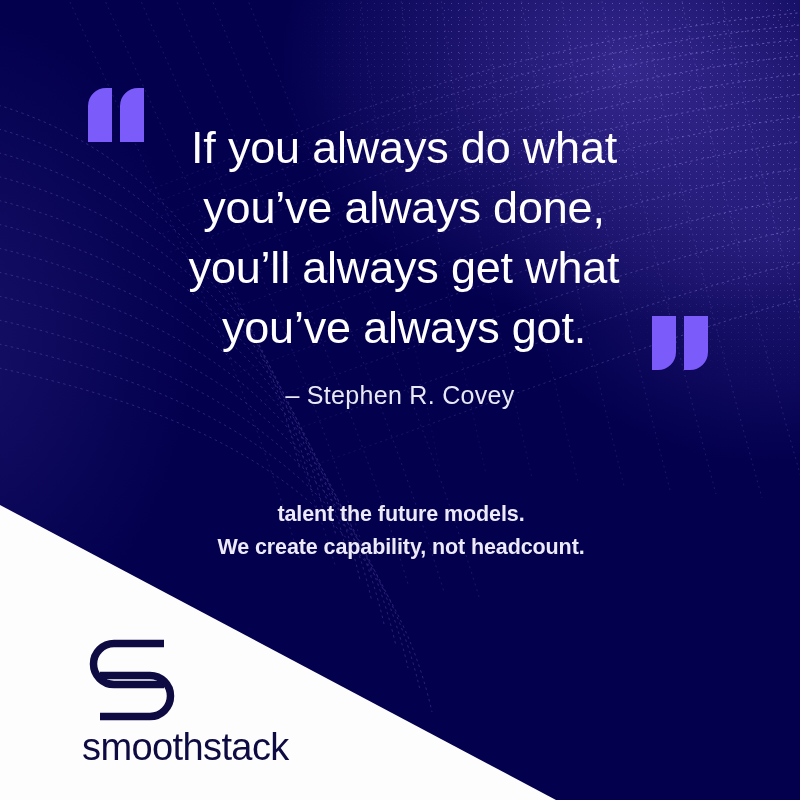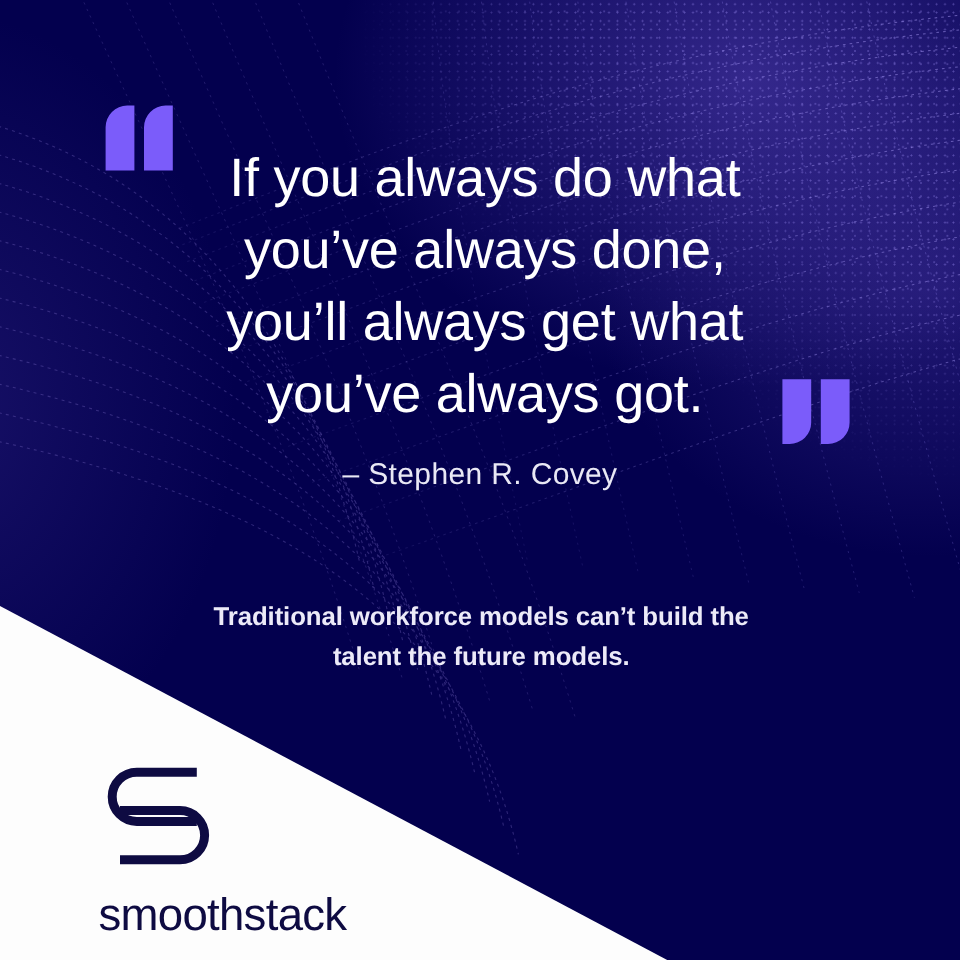--- a/index.html
+++ b/index.html
@@ -105,21 +105,21 @@
 
   
   #logo {
     position:absolute;
     left:82px; top:636px;
     display:flex; flex-direction:column;
     align-items:flex-start;
   }
   #logo-mark { width:92px; height:88px; display:block; margin-left:4px; }
   #logo-wordmark {
-    margin-top:20px;
+    margin-top:4px;
     color:#0e0b42;
     font-size:38px;
     font-weight:400;
     letter-spacing:-0.6px;
     line-height:1;
   }
 </style>
 </head>
 <body>
 
@@ -212,22 +212,22 @@
     <div id="quote-text">
       <span class="line">If you always do what</span>
       <span class="line">you’ve always done,</span>
       <span class="line">you’ll always get what</span>
       <span class="line">you’ve always got.</span>
     </div>
 
     <div id="attribution">–  Stephen R. Covey</div>
 
     <div id="tagline">
-      <span class="line">Traditional workforce models can’t build the</span>
       <span class="line">talent the future models.</span>
+      <span class="line">We create capability, not headcount.</span>
     </div>
   </div>
 
   <div id="white-wedge"></div>
 
   <div id="logo">
     <svg id="logo-mark" viewBox="0 0 92 88" aria-hidden="true">
       <g fill="none" stroke="#0e0b42" stroke-width="7.5" stroke-linecap="butt">
         <path d="M78,7.5 L28,7.5 A20.5,20.5 0 0 0 28,48.5 L78,48.5"></path>
         <path d="M14,80.5 L64,80.5 A20.5,20.5 0 0 0 64,39.5 L14,39.5"></path>

